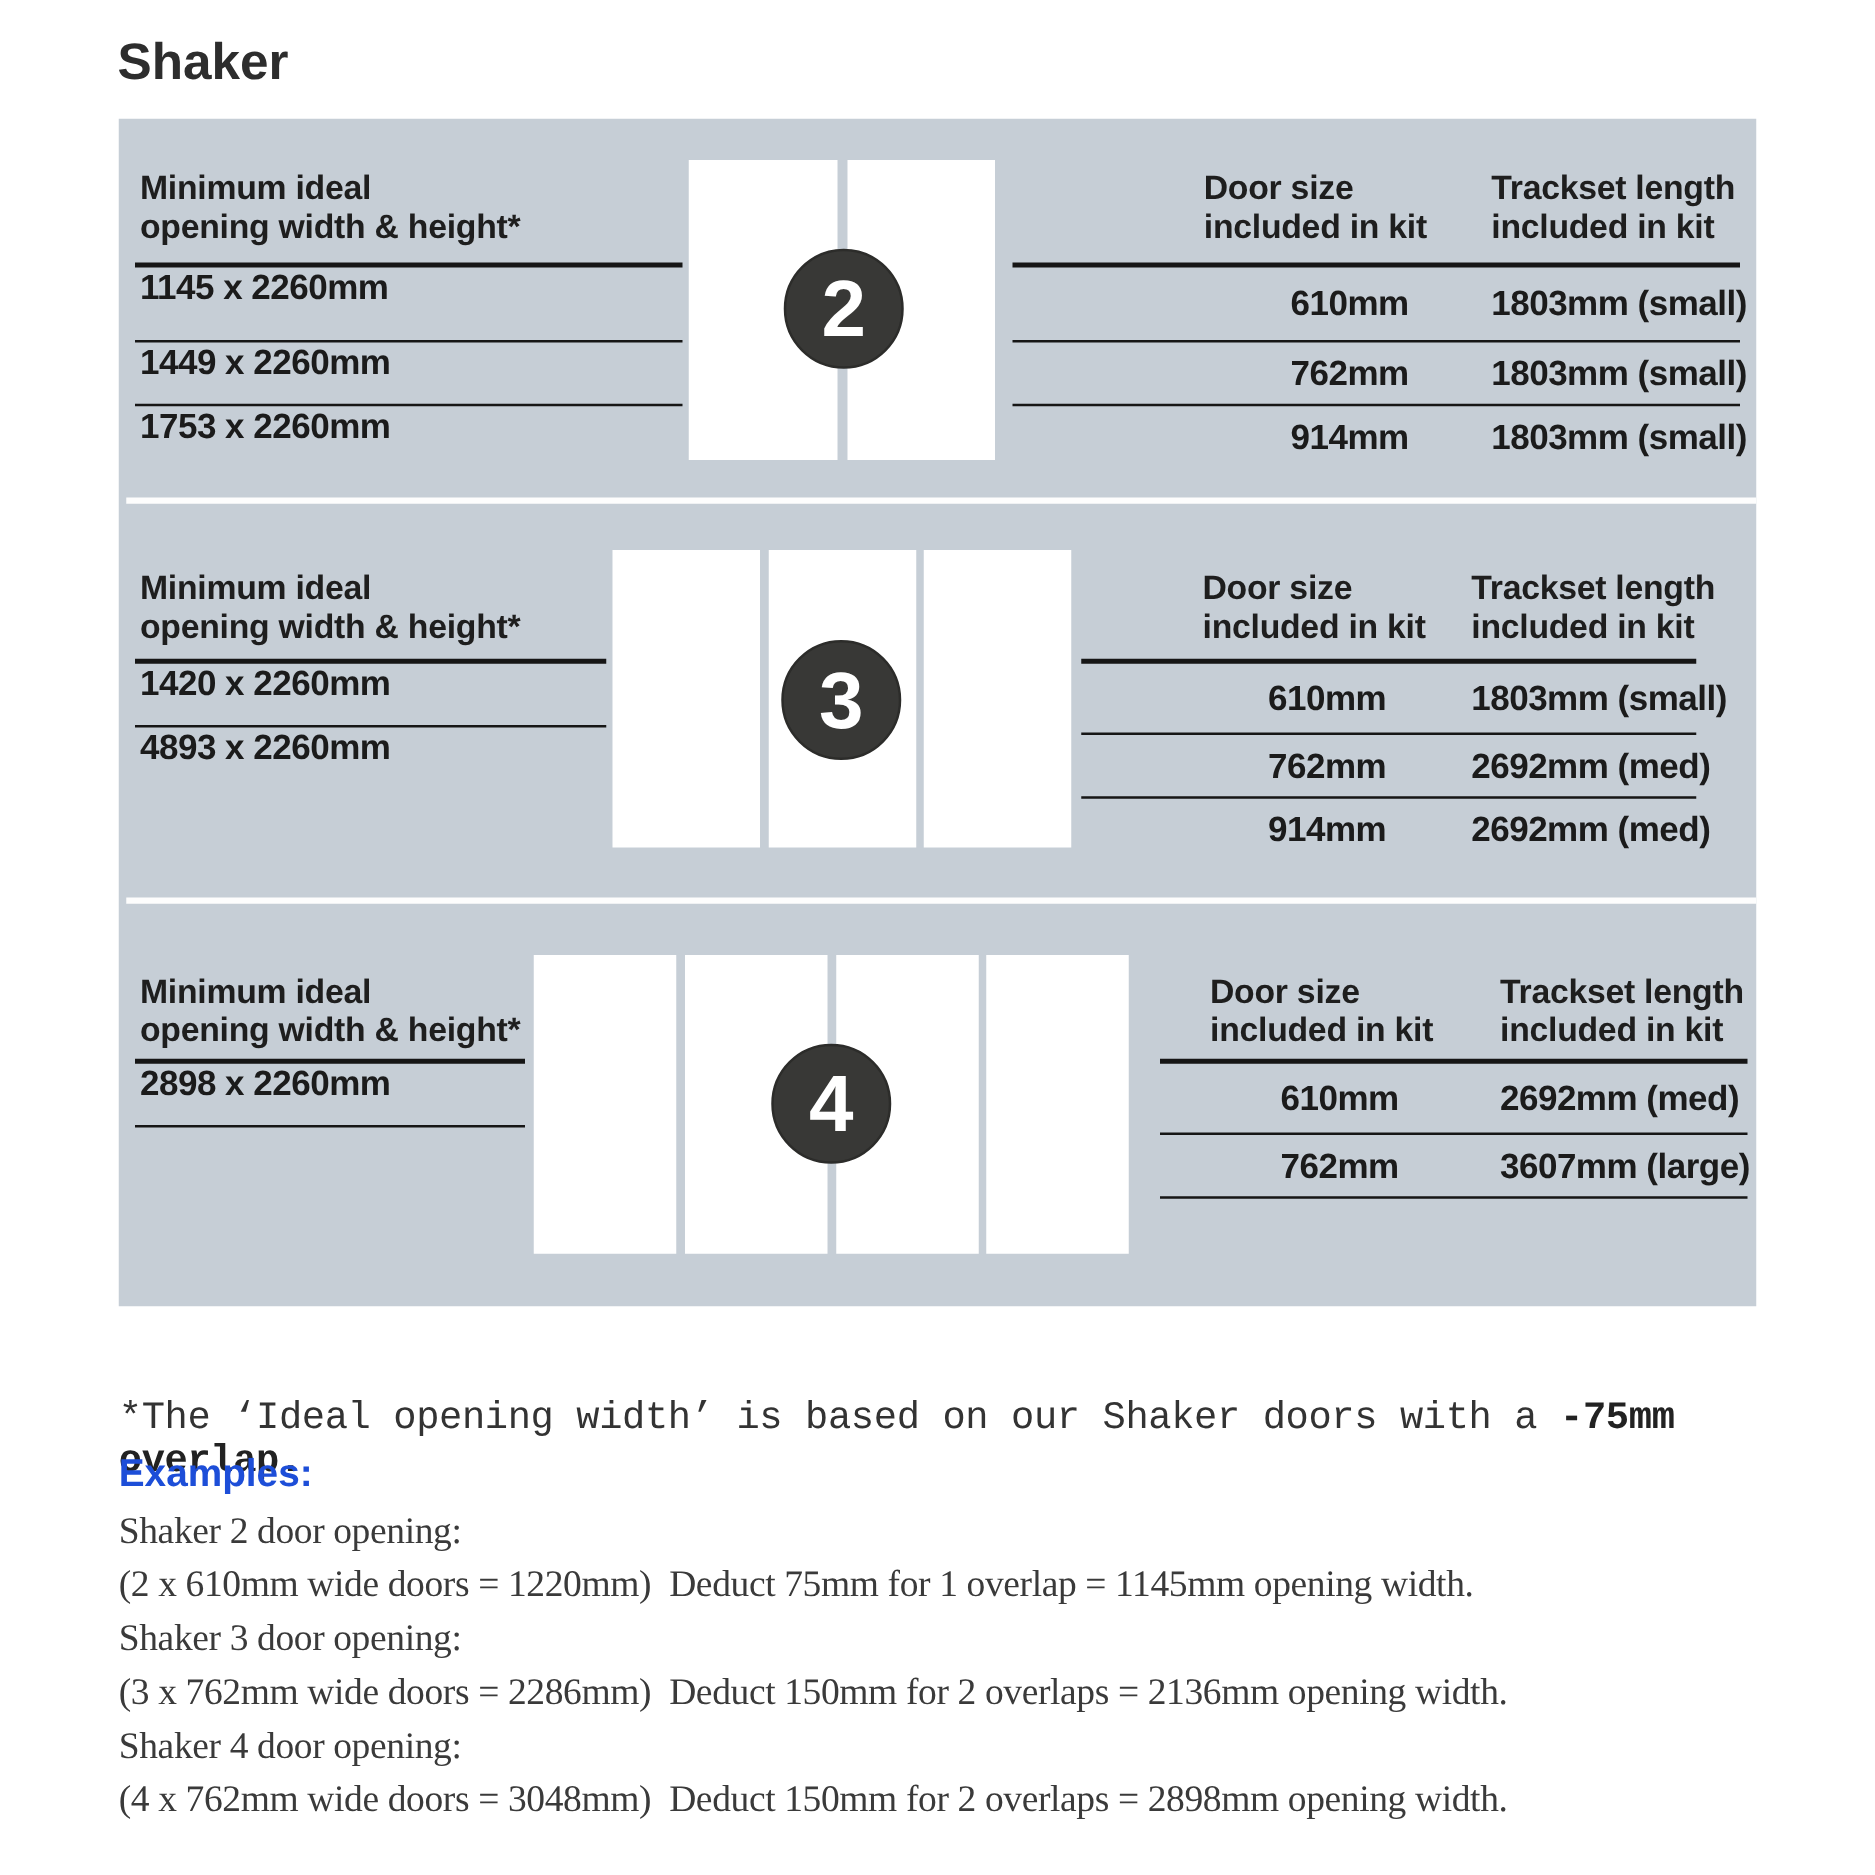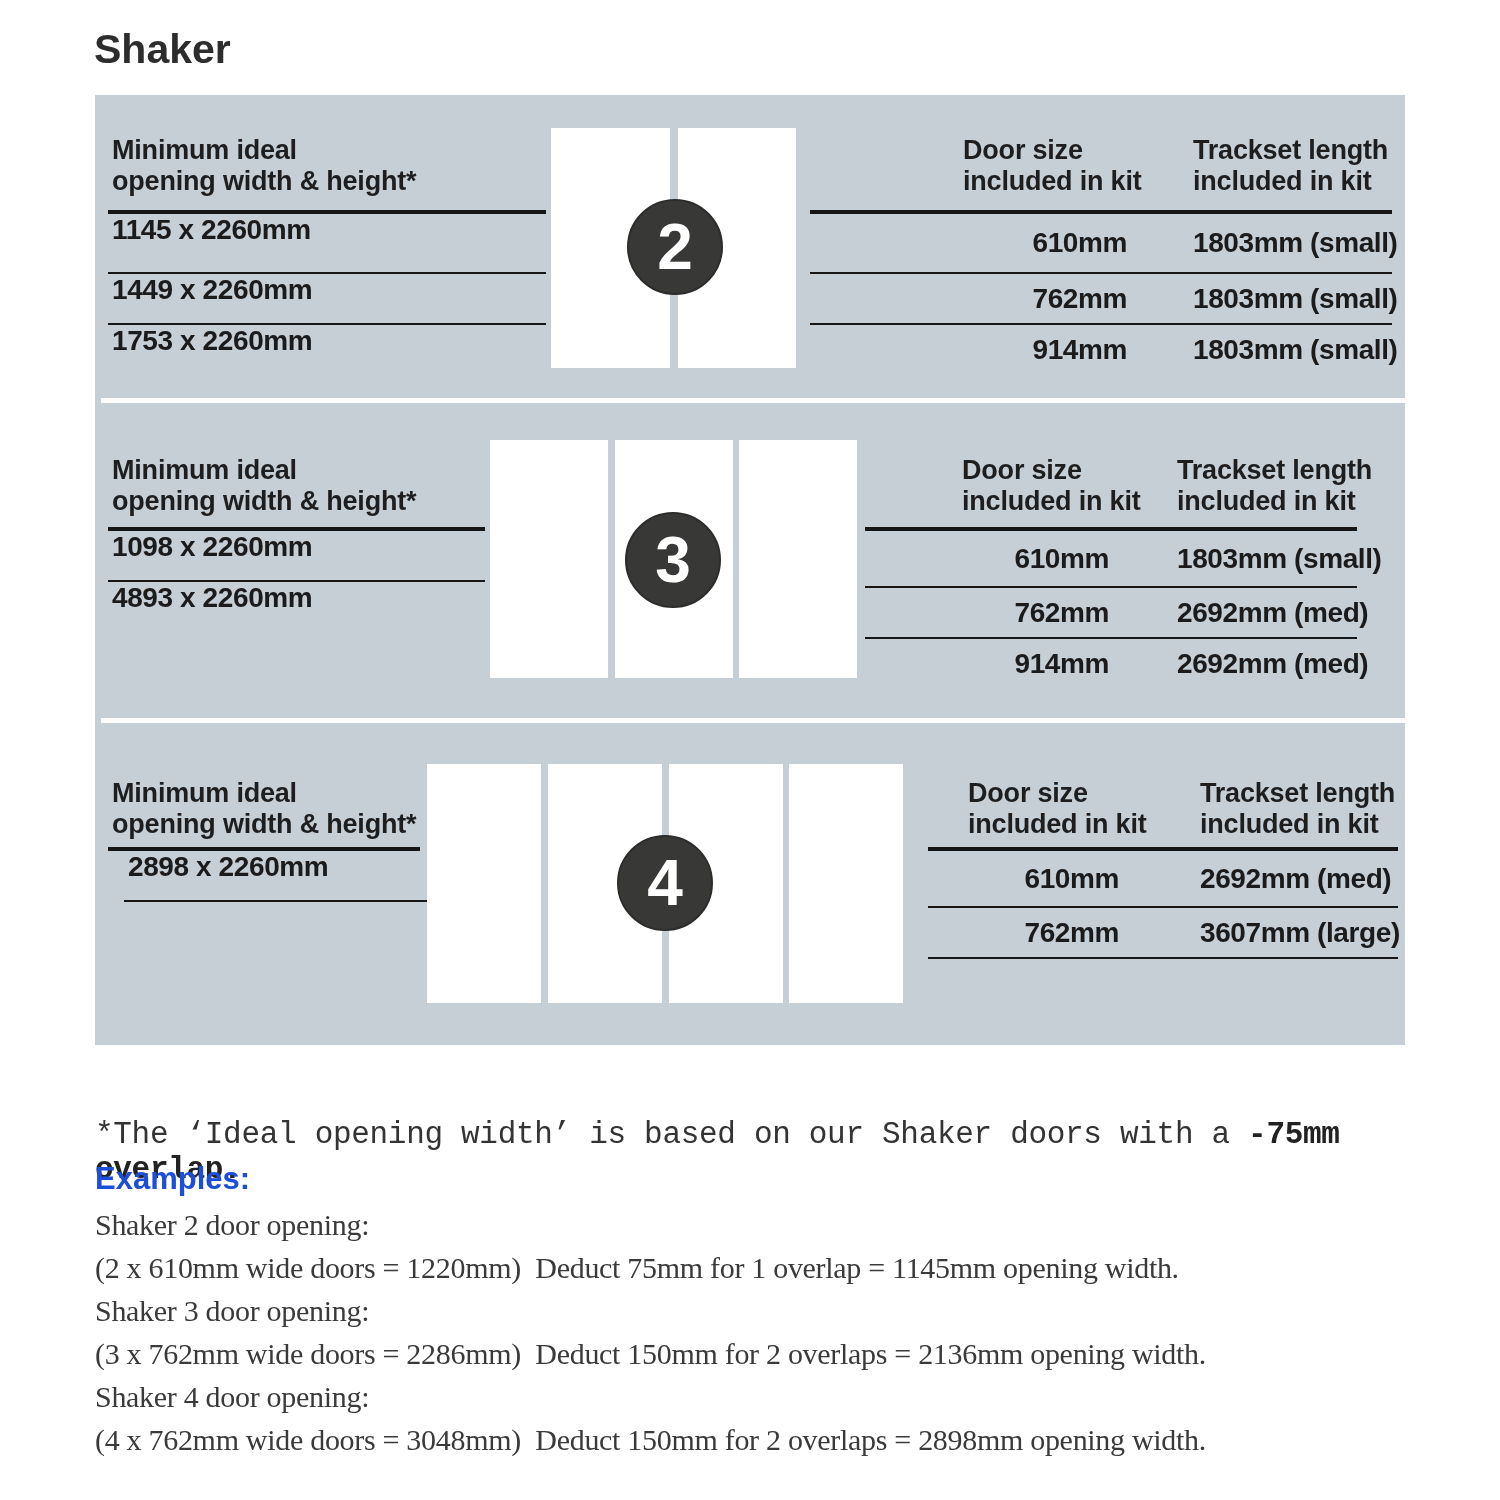--- a/index.html
+++ b/index.html
@@ -117,21 +117,21 @@
   <div class="sep" style="top:303px;"></div>
 
   <section class="sec" style="top:308px;height:315px;">
     <div class="hdr" style="left:17px;top:52px;">
       <div>Minimum ideal</div>
       <div>opening width &amp; height*</div>
     </div>
     <div class="thick" style="left:13px;top:124px;width:377px;"></div>
     <div class="rowset" style="left:13px;top:128px;width:377px;">
       <div class="row u" style="height:49px;">
-          <span class="cell lcell">1098 x 2260mm</span>
+          <span class="cell lcell">1420 x 2260mm</span>
         </div>
       <div class="row" style="height:49px;">
           <span class="cell lcell">4893 x 2260mm</span>
         </div>
     </div>
 
     <div class="door" style="left:395px;top:37px;width:118px;height:238px;"></div>
     <div class="door" style="left:520px;top:37px;width:118px;height:238px;"></div>
     <div class="door" style="left:644px;top:37px;width:118px;height:238px;"></div>
     <div class="badge" style="left:530px;top:109px;">
@@ -165,21 +165,21 @@
 
   <div class="sep" style="top:623px;"></div>
 
   <section class="sec" style="top:628px;height:322px;">
     <div class="hdr" style="left:17px;top:55px;">
       <div>Minimum ideal</div>
       <div>opening width &amp; height*</div>
     </div>
     <div class="thick" style="left:13px;top:124px;width:312px;"></div>
     <div class="rowset" style="left:13px;top:128px;width:312px;">
-      <div class="row u" style="height:49px;margin-left:16px;">
+      <div class="row u" style="height:49px;">
           <span class="cell lcell">2898 x 2260mm</span>
         </div>
     </div>
 
     <div class="door" style="left:332px;top:41px;width:114px;height:239px;"></div>
     <div class="door" style="left:453px;top:41px;width:114px;height:239px;"></div>
     <div class="door" style="left:574px;top:41px;width:114px;height:239px;"></div>
     <div class="door" style="left:694px;top:41px;width:114px;height:239px;"></div>
     <div class="badge" style="left:522px;top:112px;">
         <span>4</span>

